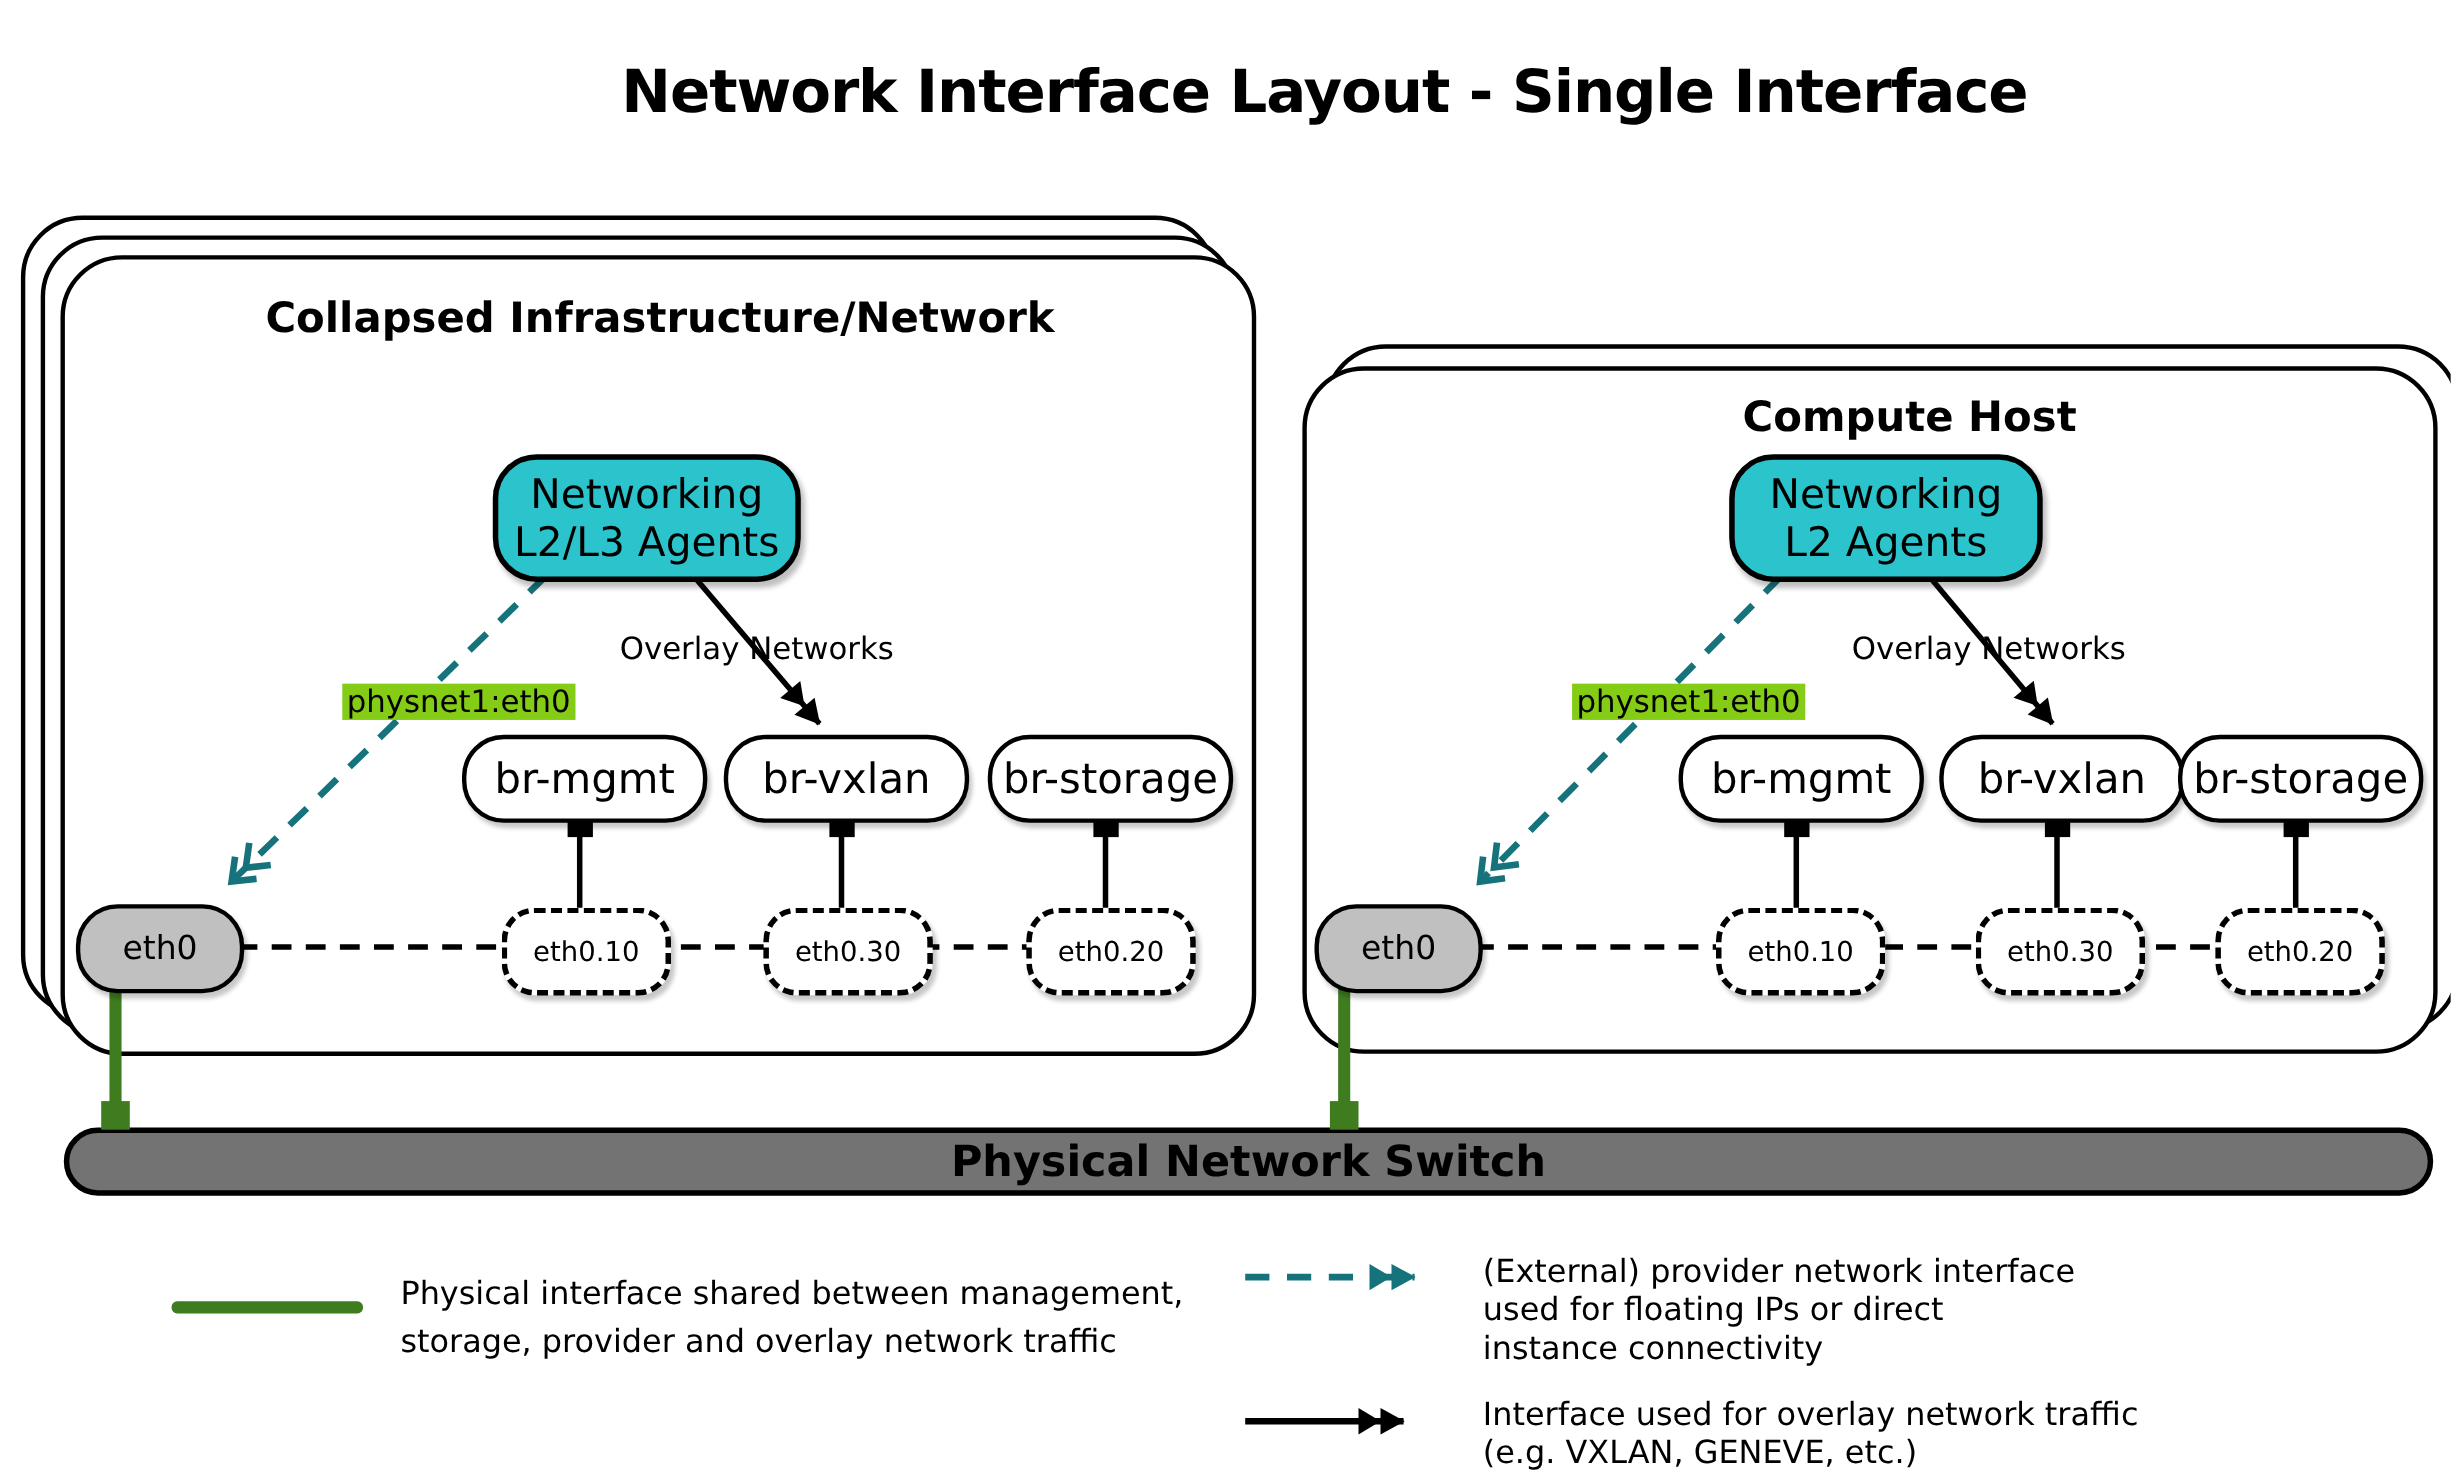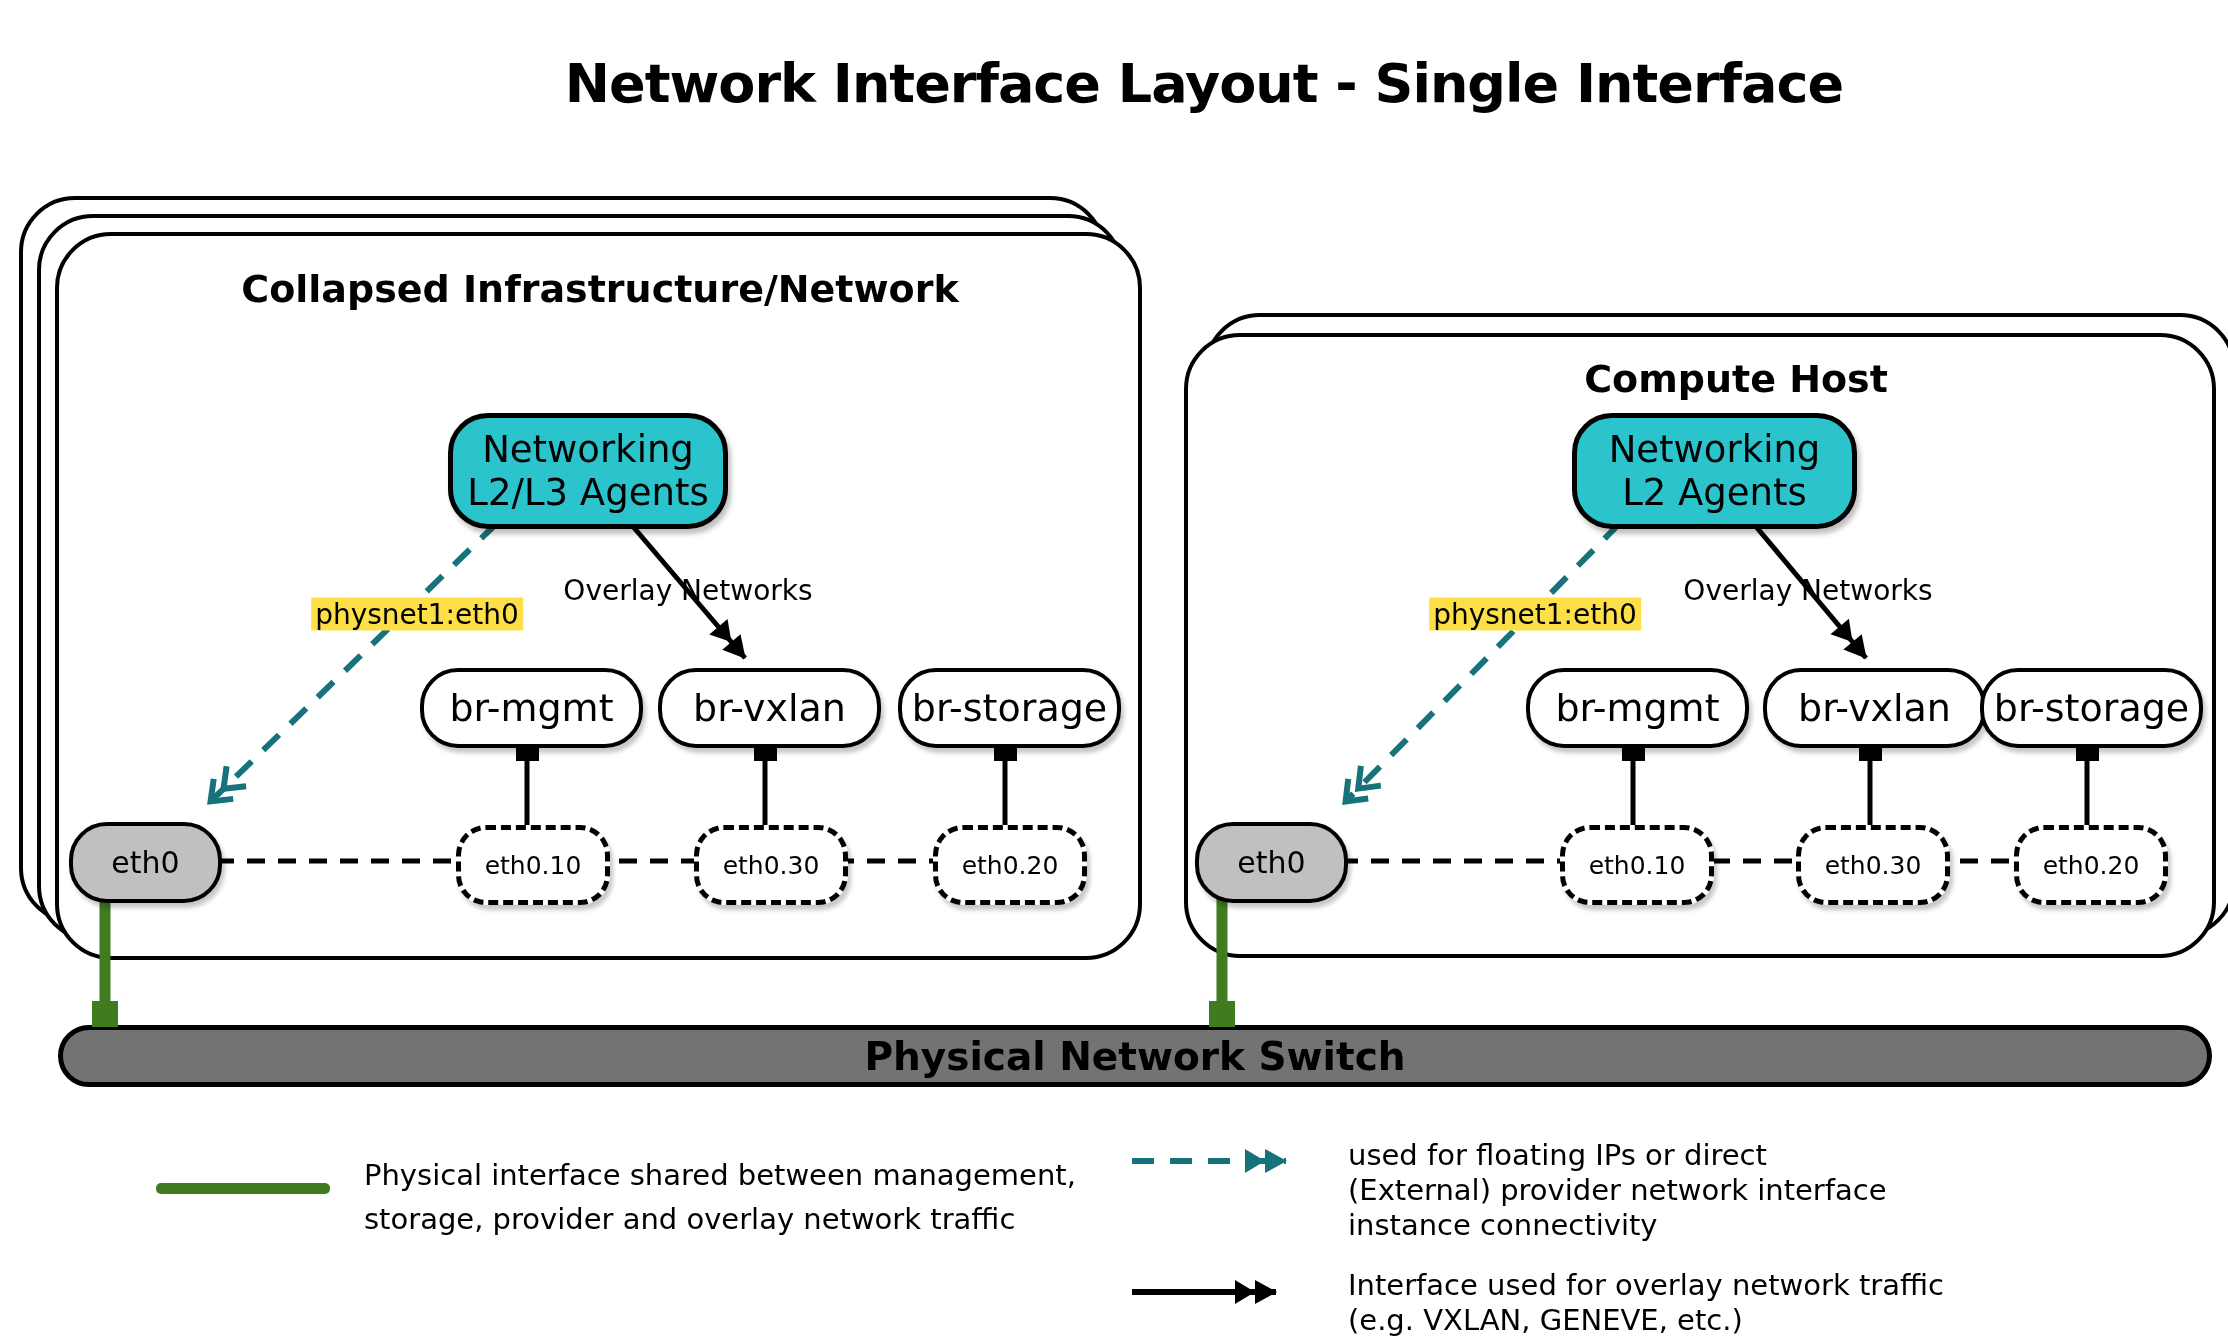--- a/index.html
+++ b/index.html
@@ -20,21 +20,21 @@
     position:absolute;text-align:center;font-size:38px;font-weight:bold;line-height:55px;
   }
   .agent-box{
     position:absolute;background:#2BC4CC;border:5px solid #000;border-radius:40px;
     display:flex;flex-direction:column;align-items:center;justify-content:center;
     font-size:37px;line-height:43px;box-shadow:3px 5px 5px rgba(0,0,0,0.25);
   }
   .route-label{
     position:absolute;font-size:28px;white-space:nowrap;transform:translate(-50%,-50%);
   }
-  .route-label.on-line{background:#fde047;padding:0 4px;}
+  .route-label.on-line{background:#84cc16;padding:0 4px;margin-top:24px;}
   .pill{
     position:absolute;background:#fff;border:4px solid #000;border-radius:38px;
     display:flex;align-items:center;justify-content:center;font-size:38px;
     box-shadow:3px 5px 4px rgba(0,0,0,0.22);
   }
   .pill.dashed{border:5px dashed #000;border-radius:30px;font-size:25px;}
   .pill.gray{background:#C0C0C0;font-size:30px;}
   .switch-bar{
     position:absolute;left:58px;top:1025px;width:2154px;height:62px;background:#737373;
     border:5px solid #000;border-radius:34px;display:flex;align-items:center;justify-content:center;
@@ -153,22 +153,22 @@
   <div class="pill dashed" style="left:1796px;top:825px;width:144px;height:70px;">eth0.30</div>
   <div class="pill dashed" style="left:2014px;top:825px;width:144px;height:70px;">eth0.20</div>
 
   <div class="legend-swatch"></div>
   <div class="legend-text" style="left:364px;top:1153px;">
     <div>Physical interface shared between management,</div>
     <div>storage, provider and overlay network traffic</div>
   </div>
 
   <div class="legend-text tight" style="left:1348px;top:1138px;">
+    <div>(External) provider network interface</div>
     <div>used for floating IPs or direct</div>
-    <div>(External) provider network interface</div>
     <div>instance connectivity</div>
   </div>
 
   <div class="legend-text tight" style="left:1348px;top:1268px;">
     <div>Interface used for overlay network traffic</div>
     <div>(e.g. VXLAN, GENEVE, etc.)</div>
   </div>
 
 </div>
 

